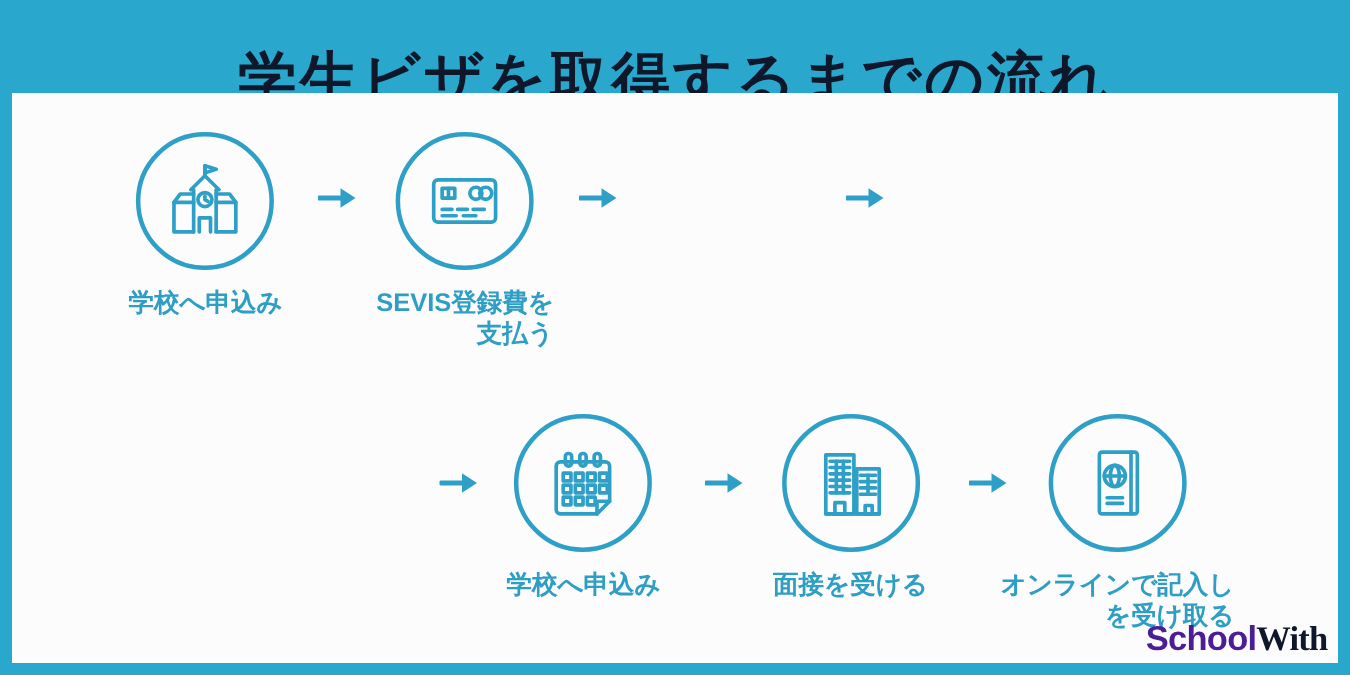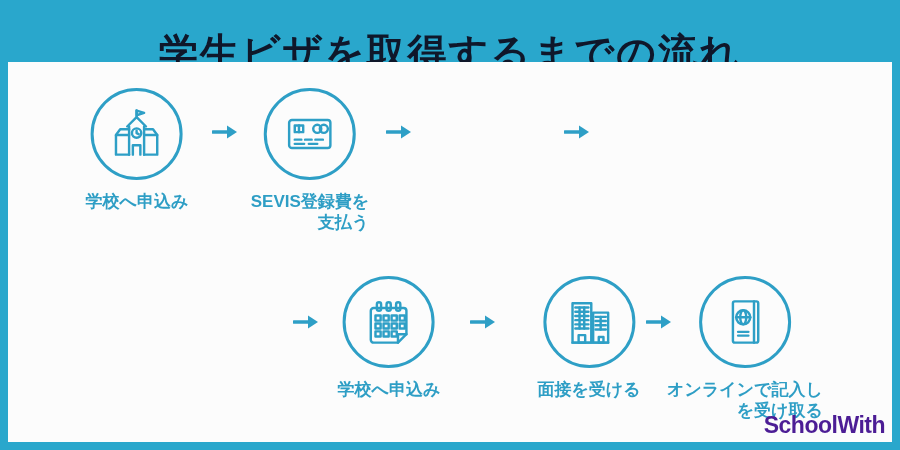--- a/index.html
+++ b/index.html
@@ -37,21 +37,21 @@
   .label{
     margin-top:11px;color:#2E9EC5;font-weight:bold;
     font-size:17px;line-height:21px;text-align:right;white-space:nowrap;
   }
   .arrow{position:absolute;width:26px;height:18px;}
   .logo{
     position:absolute;right:15px;bottom:11px;
     font-size:23px;font-weight:800;letter-spacing:-0.5px;white-space:nowrap;
   }
   .logo .p1{color:#4c1d95;text-align:right;}
-  .logo .p2{color:#4c1d95;}
+  .logo .p2{color:#0f172a;font-family:Liberation Serif, serif;}
 </style>
 </head>
 <body>
 
 <div class="canvas">
 
   <div class="header">
     <div class="title">学生ビザを取得するまでの流れ</div>
   </div>
 
@@ -117,21 +117,21 @@
         <rect class="ic" x="18" y="42" width="5.5" height="5.5"></rect>
         <rect class="ic" x="26.6" y="42" width="5.5" height="5.5"></rect>
         <rect class="ic" x="35.2" y="42" width="5.5" height="5.5"></rect>
       </svg>
     </div>
     <div class="label">
       <div>学校へ申込み</div>
     </div>
   </div>
 
-  <div class="step" style="left:567px;top:276px;margin-left:22px;">
+  <div class="step" style="left:567px;top:276px;">
     <div class="circle">
       <svg viewBox="0 0 64 64">
         <rect class="ic" x="14" y="12" width="20" height="42"></rect>
         <path class="ic" d="M17 16.5 h14 M17 21 h14 M17 25.5 h14 M17 30 h14 M17 34.5 h14 M17 39 h14"></path>
         <path class="ic" d="M21.5 16.5 V39 M26.5 16.5 V39"></path>
         <rect class="ic" x="20.5" y="46" width="7" height="8"></rect>
         <rect class="ic" x="36" y="22" width="16" height="32"></rect>
         <path class="ic" d="M38.5 26.5 h11 M38.5 31 h11 M38.5 35.5 h11 M38.5 40 h11"></path>
         <path class="ic" d="M44 26.5 V40"></path>
         <rect class="ic" x="42" y="48" width="5" height="6"></rect>

